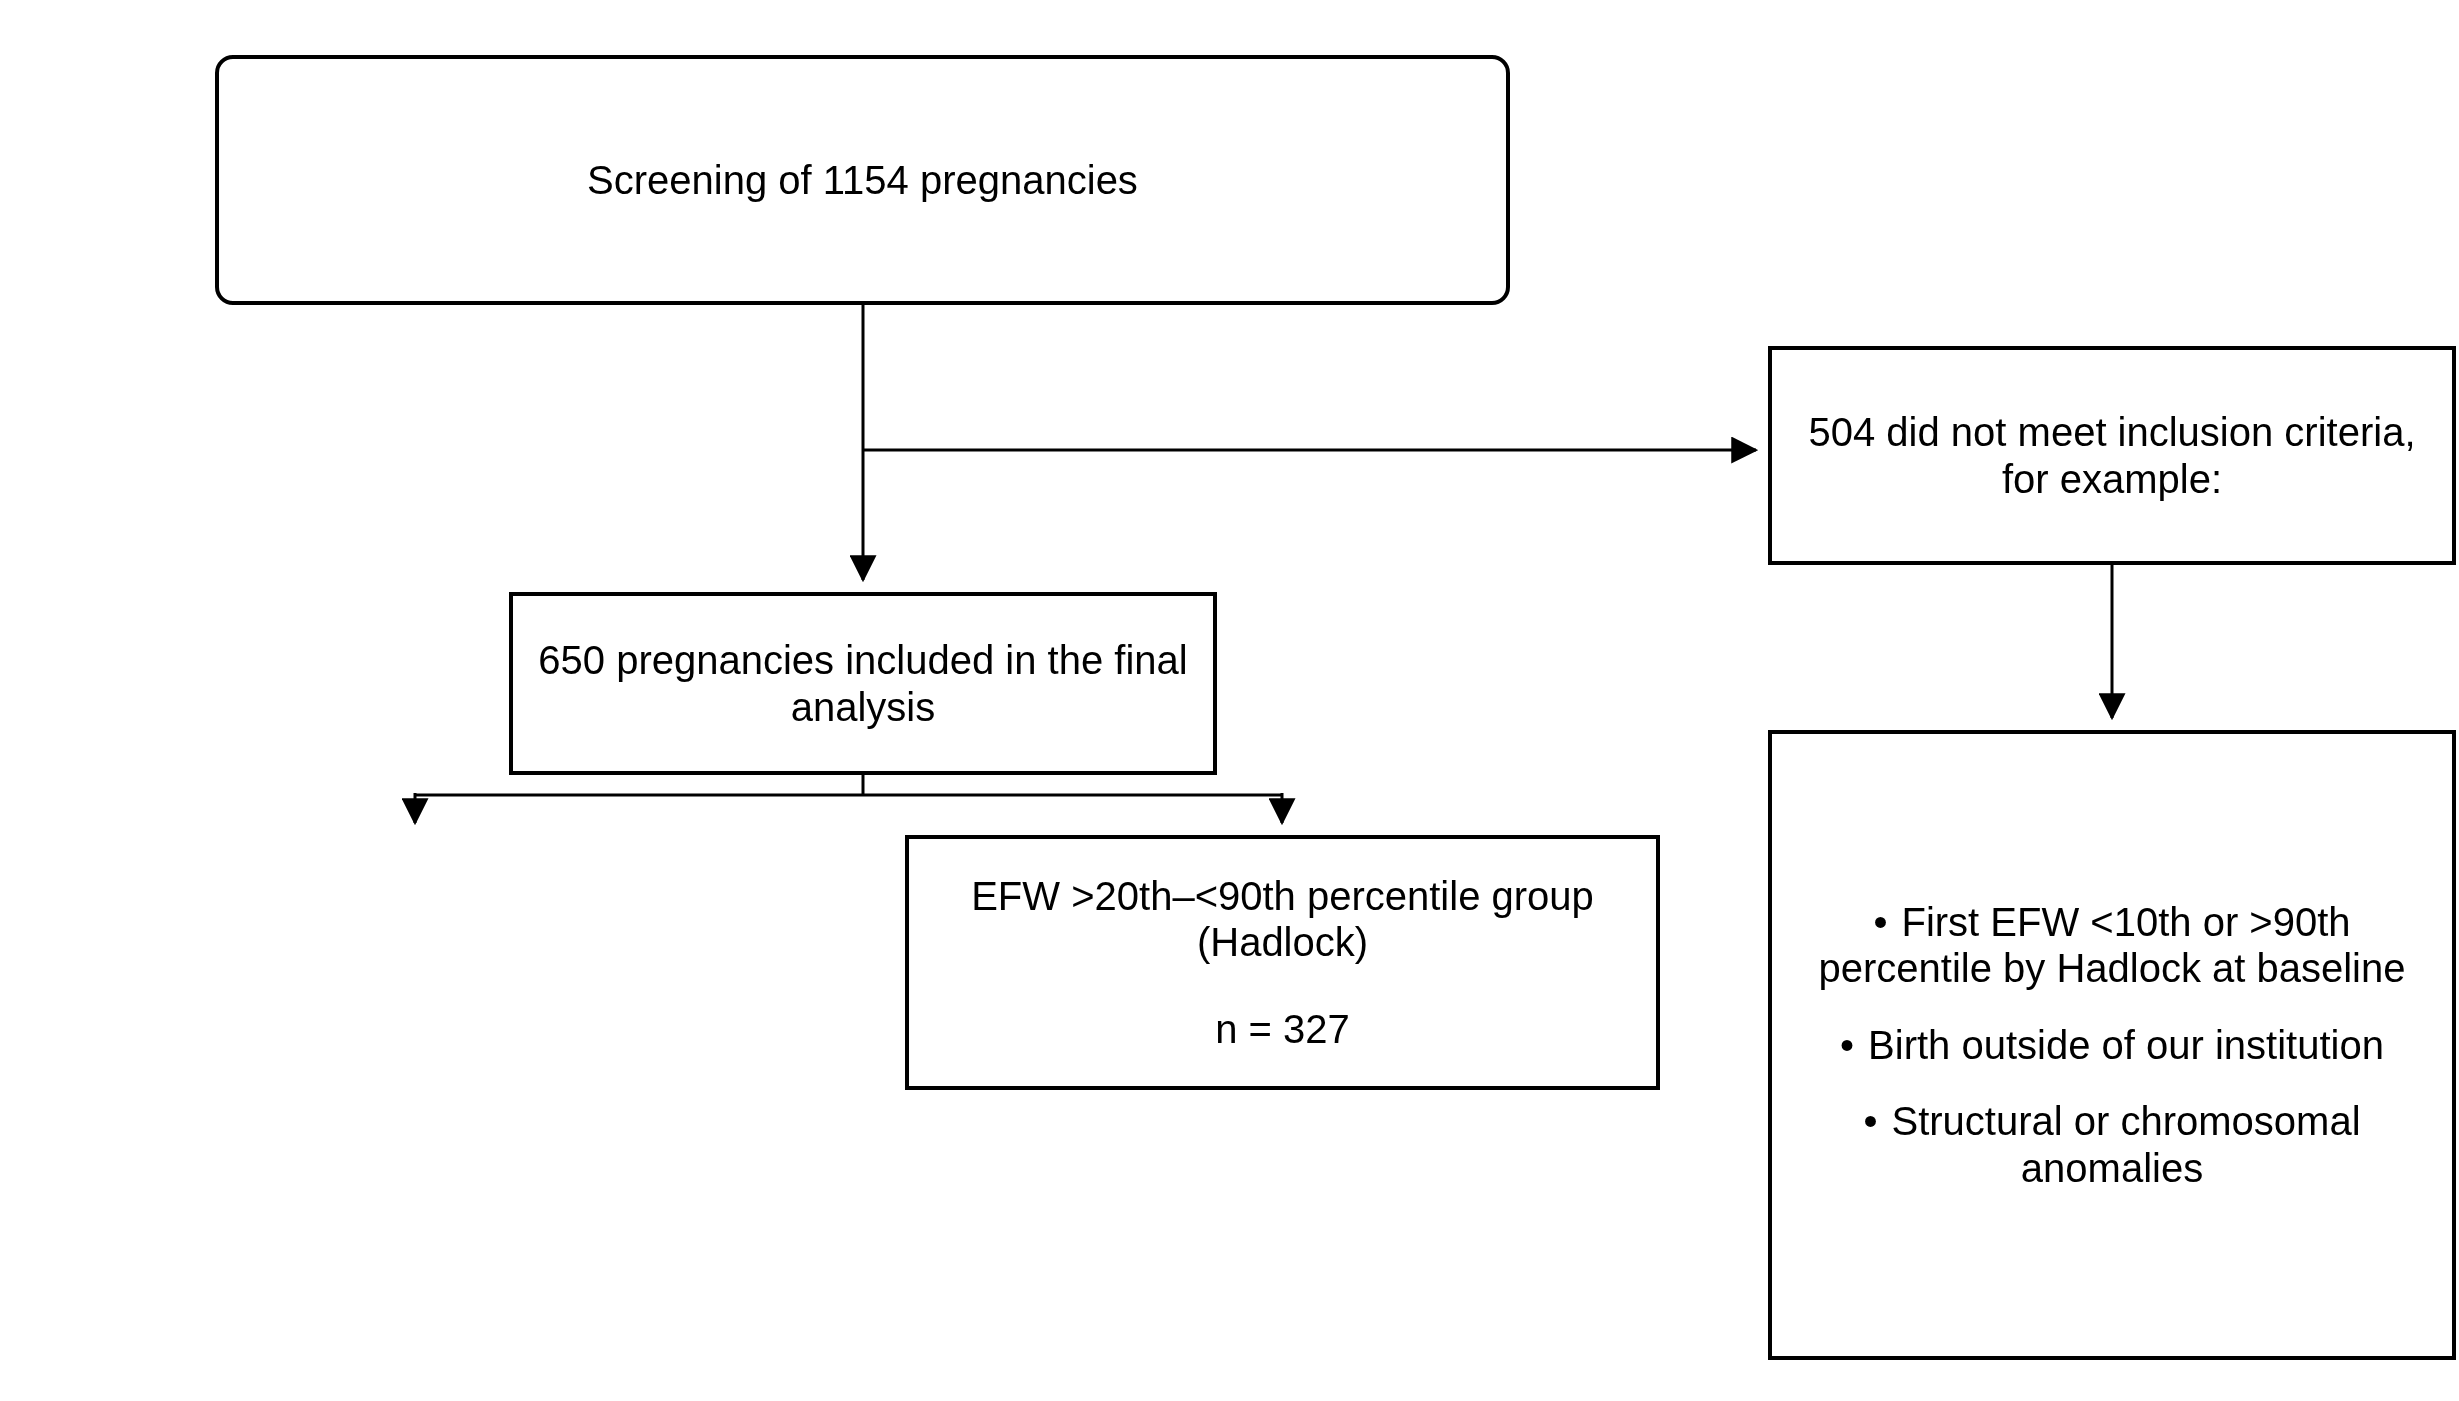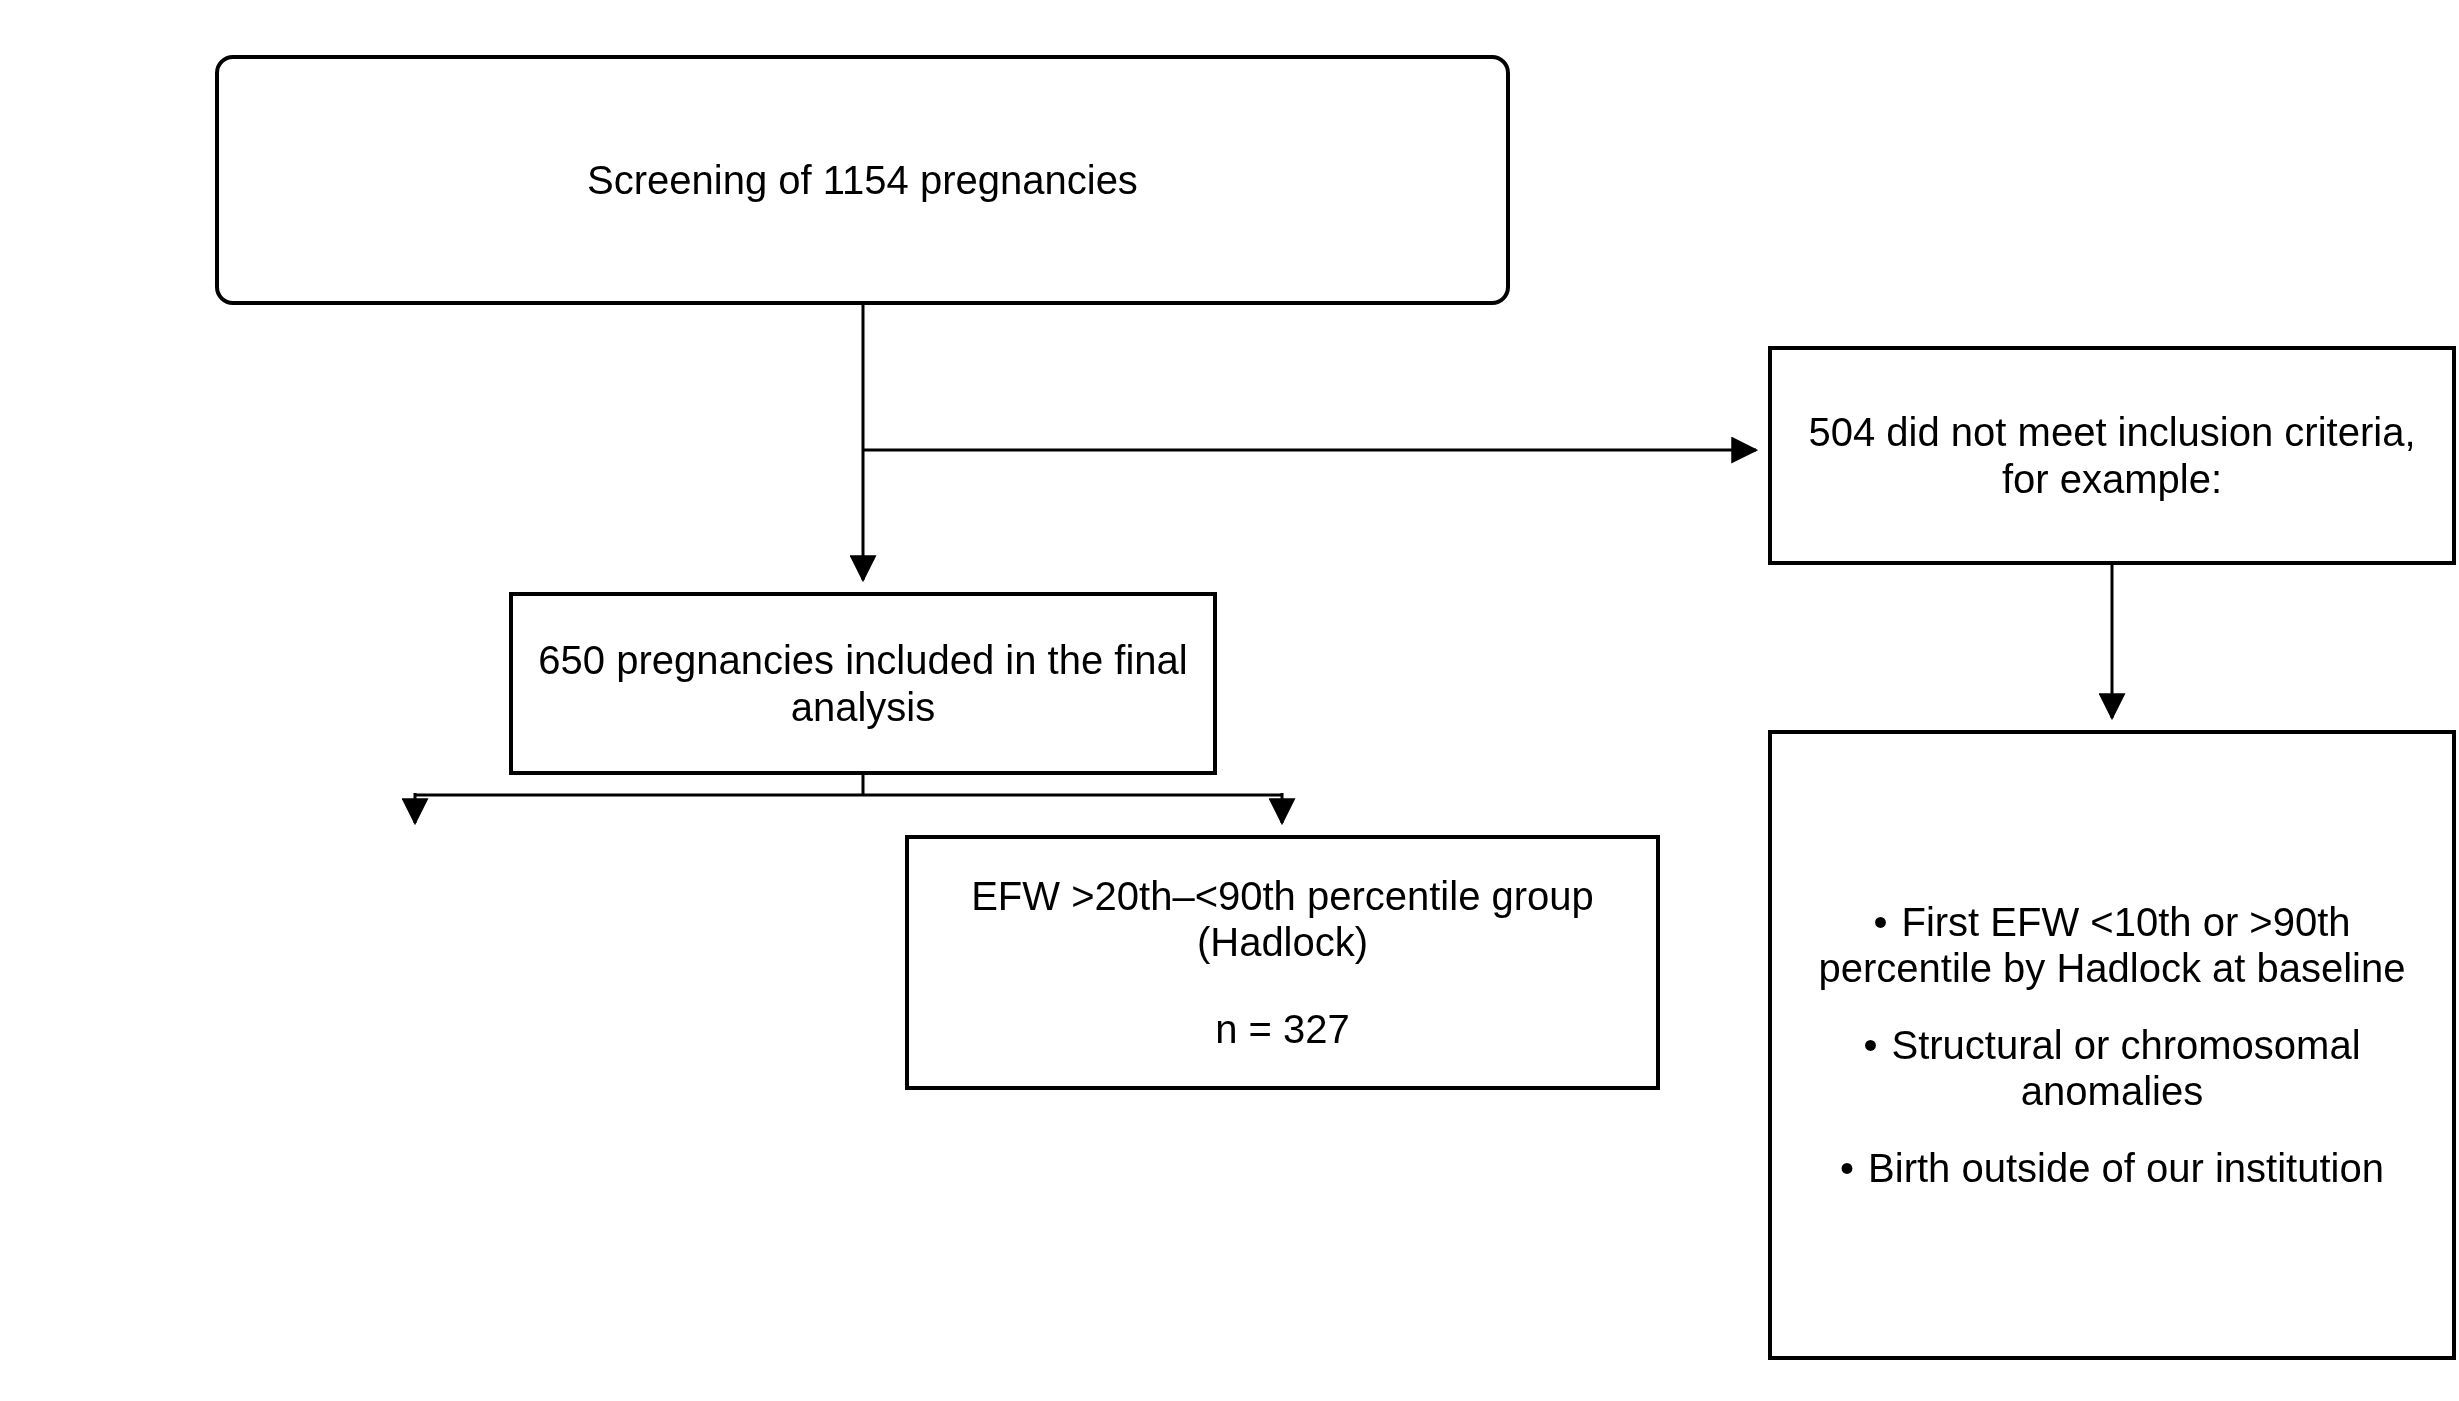--- a/index.html
+++ b/index.html
@@ -93,20 +93,20 @@
   <div class="node node-group-normal">
     <div>EFW &gt;20th–&lt;90th percentile group (Hadlock)</div>
     <div>n = 327</div>
   </div>
 
   <div class="node node-reasons">
     <div class="reason-item">
       <span class="bullet">•</span><span>First EFW &lt;10th or &gt;90th percentile by Hadlock at baseline</span>
     </div>
     <div class="reason-item">
-      <span class="bullet">•</span><span>Structural or chromosomal anomalies</span>
+      <span class="bullet">•</span><span>Birth outside of our institution</span>
     </div>
     <div class="reason-item">
-      <span class="bullet">•</span><span>Birth outside of our institution</span>
+      <span class="bullet">•</span><span>Structural or chromosomal anomalies</span>
     </div>
   </div>
 
 </div>
 
 </body></html>

